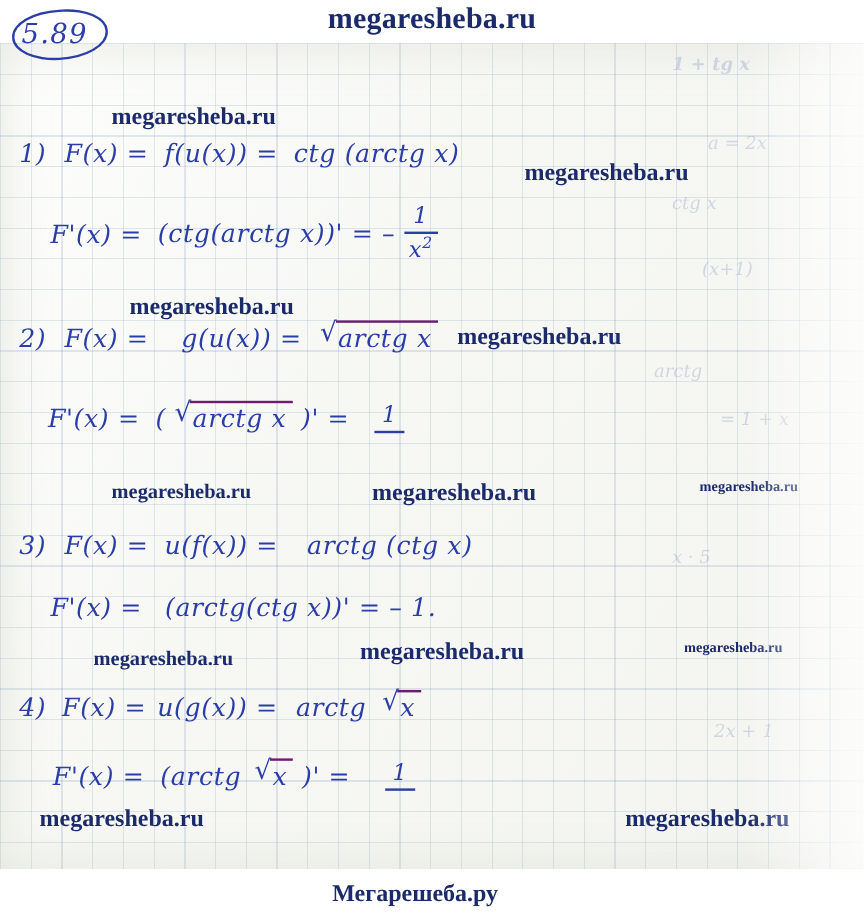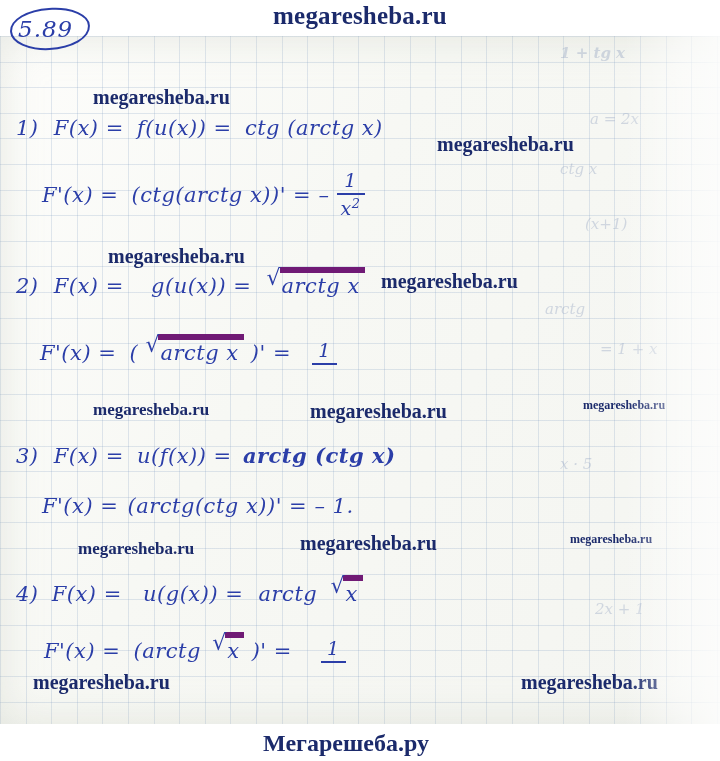--- a/index.html
+++ b/index.html
@@ -33,21 +33,21 @@
     color: #1b2a6b;
     letter-spacing: 0.2px;
   }
   .site-footer {
     position: absolute;
     bottom: 4px;
     left: 0;
     width: 692px;
     text-align: center;
     font-family: "Liberation Serif", serif;
-    font-size: 24px;
+    font-size: 20px;
     font-weight: bold;
     color: #1b2a6b;
   }
   
   .sheet {
     position: absolute;
     left: 0;
     top: 36px;
     width: 720px;
     height: 688px;
@@ -132,21 +132,21 @@
     line-height: 1.2;
   }
   
   .sqrt {
     display: inline-block;
     position: relative;
     padding-left: 13px;
   }
   .sqrt > .radicand {
     display: inline-block;
-    border-top: 6px solid #701a75;
+    border-top: 2px solid #701a75;
     padding: 1px 5px 0 2px;
   }
   .sqrt:before {
     content: "√";
     position: absolute;
     left: 0;
     top: -2px;
     font-size: 22px;
     font-style: normal;
   }
@@ -231,32 +231,32 @@
     <span> )' =</span>
     <span class="frac" style="margin-left:14px;">
       <span class="num">1</span>
     </span>
   </div>
 
   <div class="hw line" style="left:16px; top:443px;">
     <span>3)</span>
     <span style="margin-left:8px;">F(x) =</span>
     <span style="margin-left:6px;">u(f(x)) =</span>
-    <span style="margin-left:4px;font-weight:bold;">arctg (ctg x)</span>
+    <span style="margin-left:17px;">arctg (ctg x)</span>
   </div>
 
   <div class="hw line" style="left:42px; top:494px;">
     <span>F'(x) =</span>
-    <span style="margin-left:2px;text-align:right;">(arctg(ctg x))' = – 1.</span>
+    <span style="margin-left:12px;text-align:right;">(arctg(ctg x))' = – 1.</span>
   </div>
 
   <div class="hw line" style="left:16px; top:575px;">
     <span>4)</span>
     <span style="margin-left:6px;">F(x) =</span>
-    <span style="margin-left:14px;">u(g(x)) =</span>
+    <span style="margin-left:2px;">u(g(x)) =</span>
     <span style="margin-left:8px;">arctg</span>
     <span class="sqrt" style="margin-left:6px;">
       <span class="radicand">x</span>
     </span>
   </div>
 
   <div class="hw line" style="left:44px; top:632px;">
     <span>F'(x) =</span>
     <span style="margin-left:6px;">(arctg</span>
     <span class="sqrt" style="margin-left:4px;">

